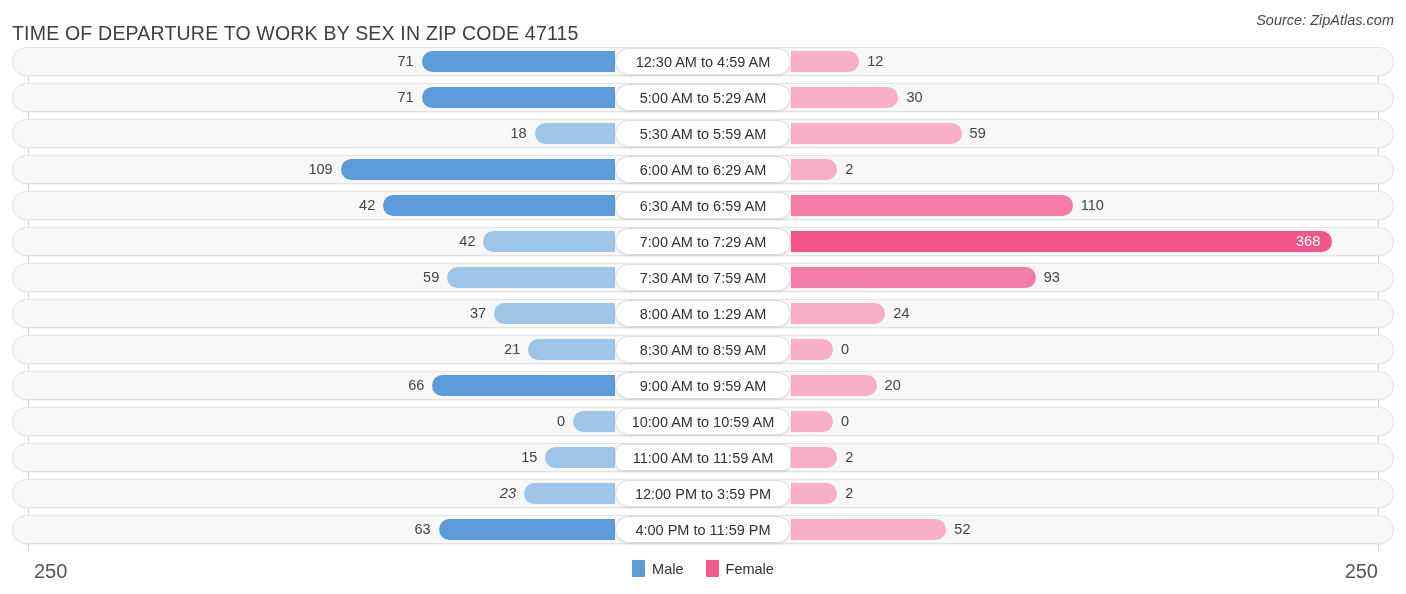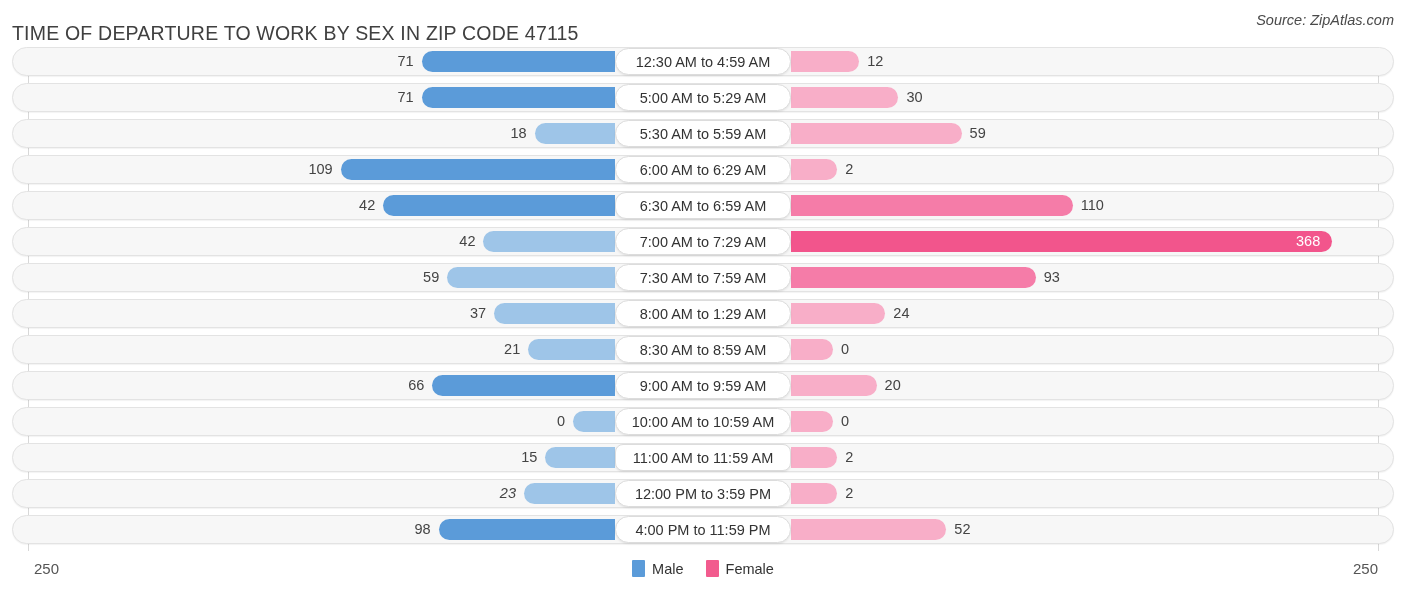--- a/index.html
+++ b/index.html
@@ -126,21 +126,21 @@
   .footer {
     position: absolute;
     left: 0;
     top: 556px;
     width: 1406px;
     height: 38px;
   }
   .axis-max {
     position: absolute;
     top: 4px;
-    font-size: 15px;
+    font-size: 20px;
     color: #555;
   }
   .axis-max.left  { left: 34px; }
   .axis-max.right { right: 28px; }
 
   .legend {
     position: absolute;
     left: 0;
     right: 0;
     top: 4px;
@@ -274,21 +274,21 @@
       <div class="track"></div>
       <div class="bar male" style="left: 511.964px; width: 91.036px; background: rgb(158, 197, 232);"></div>
       <div class="val male" style="right: auto; left: 0px; width: 503.964px; font-style: italic;">23</div>
       <div class="bar female" style="left: 779px; width: 46.36px; background: rgb(248, 174, 200);"></div>
       <div class="val female" style="left: 833.36px;">2</div>
       <div class="pill" style="left: 603px; width: 176px;">12:00 PM to 3:59 PM</div>
     </div>
     <div class="row" style="top: 468px;">
       <div class="track"></div>
       <div class="bar male" style="left: 426.684px; width: 176.316px; background: rgb(91, 155, 217);"></div>
-      <div class="val male" style="right: auto; left: 0px; width: 418.684px;">98</div>
+      <div class="val male" style="right: auto; left: 0px; width: 418.684px;">63</div>
       <div class="bar female" style="left: 779px; width: 155.36px; background: rgb(248, 174, 200);"></div>
       <div class="val female" style="left: 942.36px;">52</div>
       <div class="pill" style="left: 603px; width: 176px;">4:00 PM to 11:59 PM</div>
     </div>
   </div>
 
 <div class="footer">
   <div class="axis-max left">250</div>
   <div class="axis-max right">250</div>
   <div class="legend">

